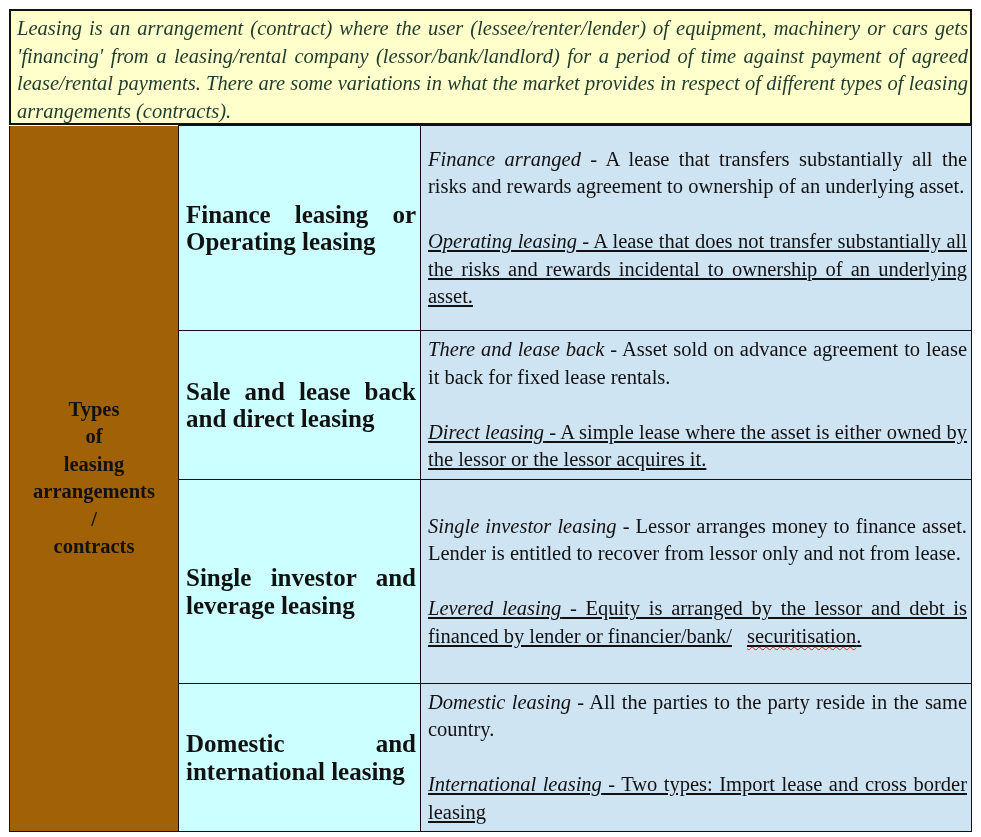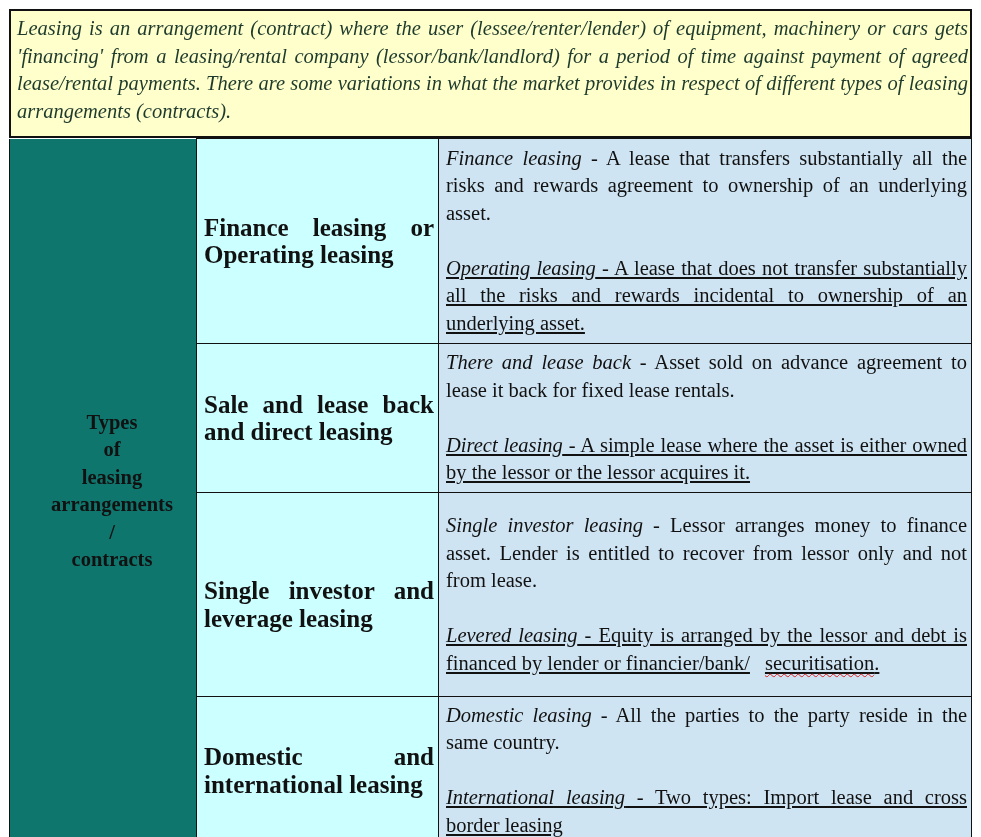--- a/index.html
+++ b/index.html
@@ -1,25 +1,25 @@
 <!DOCTYPE html>
 <html><head>
 <meta charset="utf-8">
 <style>
   html, body { margin: 0; padding: 0; background: #ffffff; }
   body { width: 981px; height: 837px; position: relative; overflow: hidden; }
   .doc { position: absolute; left: 9px; top: 9px; width: 963px; font-family: "Liberation Serif", serif; color: #111; }
   .intro {
-    box-sizing: border-box; height: 129px; background: #ffffcc; border: 2px solid #111;
+    box-sizing: border-box; height: 116px; background: #ffffcc; border: 2px solid #111;
     padding: 4px 2px 0 6px; font-style: italic; font-size: 20.5px; line-height: 27.5px;
     color: #1e3a2c; text-align: justify; text-align-last: left;
   }
   table { border-collapse: collapse; width: 963px; table-layout: fixed; }
   td { border: 1.5px solid #111; vertical-align: middle; }
-  .c-cat { width: 166px; background: #0f766e; text-align: center; font-weight: bold; font-size: 20.5px; line-height: 27.5px; border-top: none; padding-left: 19px; }
+  .c-cat { width: 166px; background: #a16207; text-align: center; font-weight: bold; font-size: 20.5px; line-height: 27.5px; border-top: none; }
   .c-type { width: 230px; background: #ccffff; font-weight: bold; font-size: 25px; line-height: 27.5px; padding: 0 4px 0 7px; text-align: justify; text-align-last: left; }
   .c-desc { background: #cfe4f3; font-size: 20.5px; line-height: 27.5px; padding: 0 4px 0 7px; text-align: justify; }
   .c-desc p { margin: 0; }
   .c-desc p + p { margin-top: 27.5px; text-decoration: underline; }
   .term { font-style: italic; }
   .cat-line { display: block; }
   .squiggle { text-decoration: underline wavy #d22; text-decoration-thickness: 1px; text-underline-offset: 3px; margin-left: 15px; }
 </style>
 </head>
 <body>
@@ -32,21 +32,21 @@
       <td class="c-cat" rowspan="4">
         <span class="cat-line">Types</span>
         <span class="cat-line">of</span>
         <span class="cat-line">leasing</span>
         <span class="cat-line">arrangements</span>
         <span class="cat-line">/</span>
         <span class="cat-line">contracts</span>
       </td>
       <td class="c-type">Finance leasing or Operating leasing</td>
       <td class="c-desc">
-        <p><span class="term">Finance leasing</span><span> - A lease that transfers substantially all the risks and rewards agreement to ownership of an underlying asset.</span></p>
+        <p><span class="term">Finance arranged</span><span> - A lease that transfers substantially all the risks and rewards agreement to ownership of an underlying asset.</span></p>
         <p><span class="term">Operating leasing</span><span> - A lease that does not transfer substantially all the risks and rewards incidental to ownership of an underlying asset.</span></p>
       </td>
     </tr>
     <tr style="height:149px">
       <td class="c-type">Sale and lease back and direct leasing</td>
       <td class="c-desc">
         <p><span class="term">There and lease back</span><span> - Asset sold on advance agreement to lease it back for fixed lease rentals.</span></p>
         <p><span class="term">Direct leasing</span><span> - A simple lease where the asset is either owned by the lessor or the lessor acquires it.</span></p>
       </td>
     </tr>

